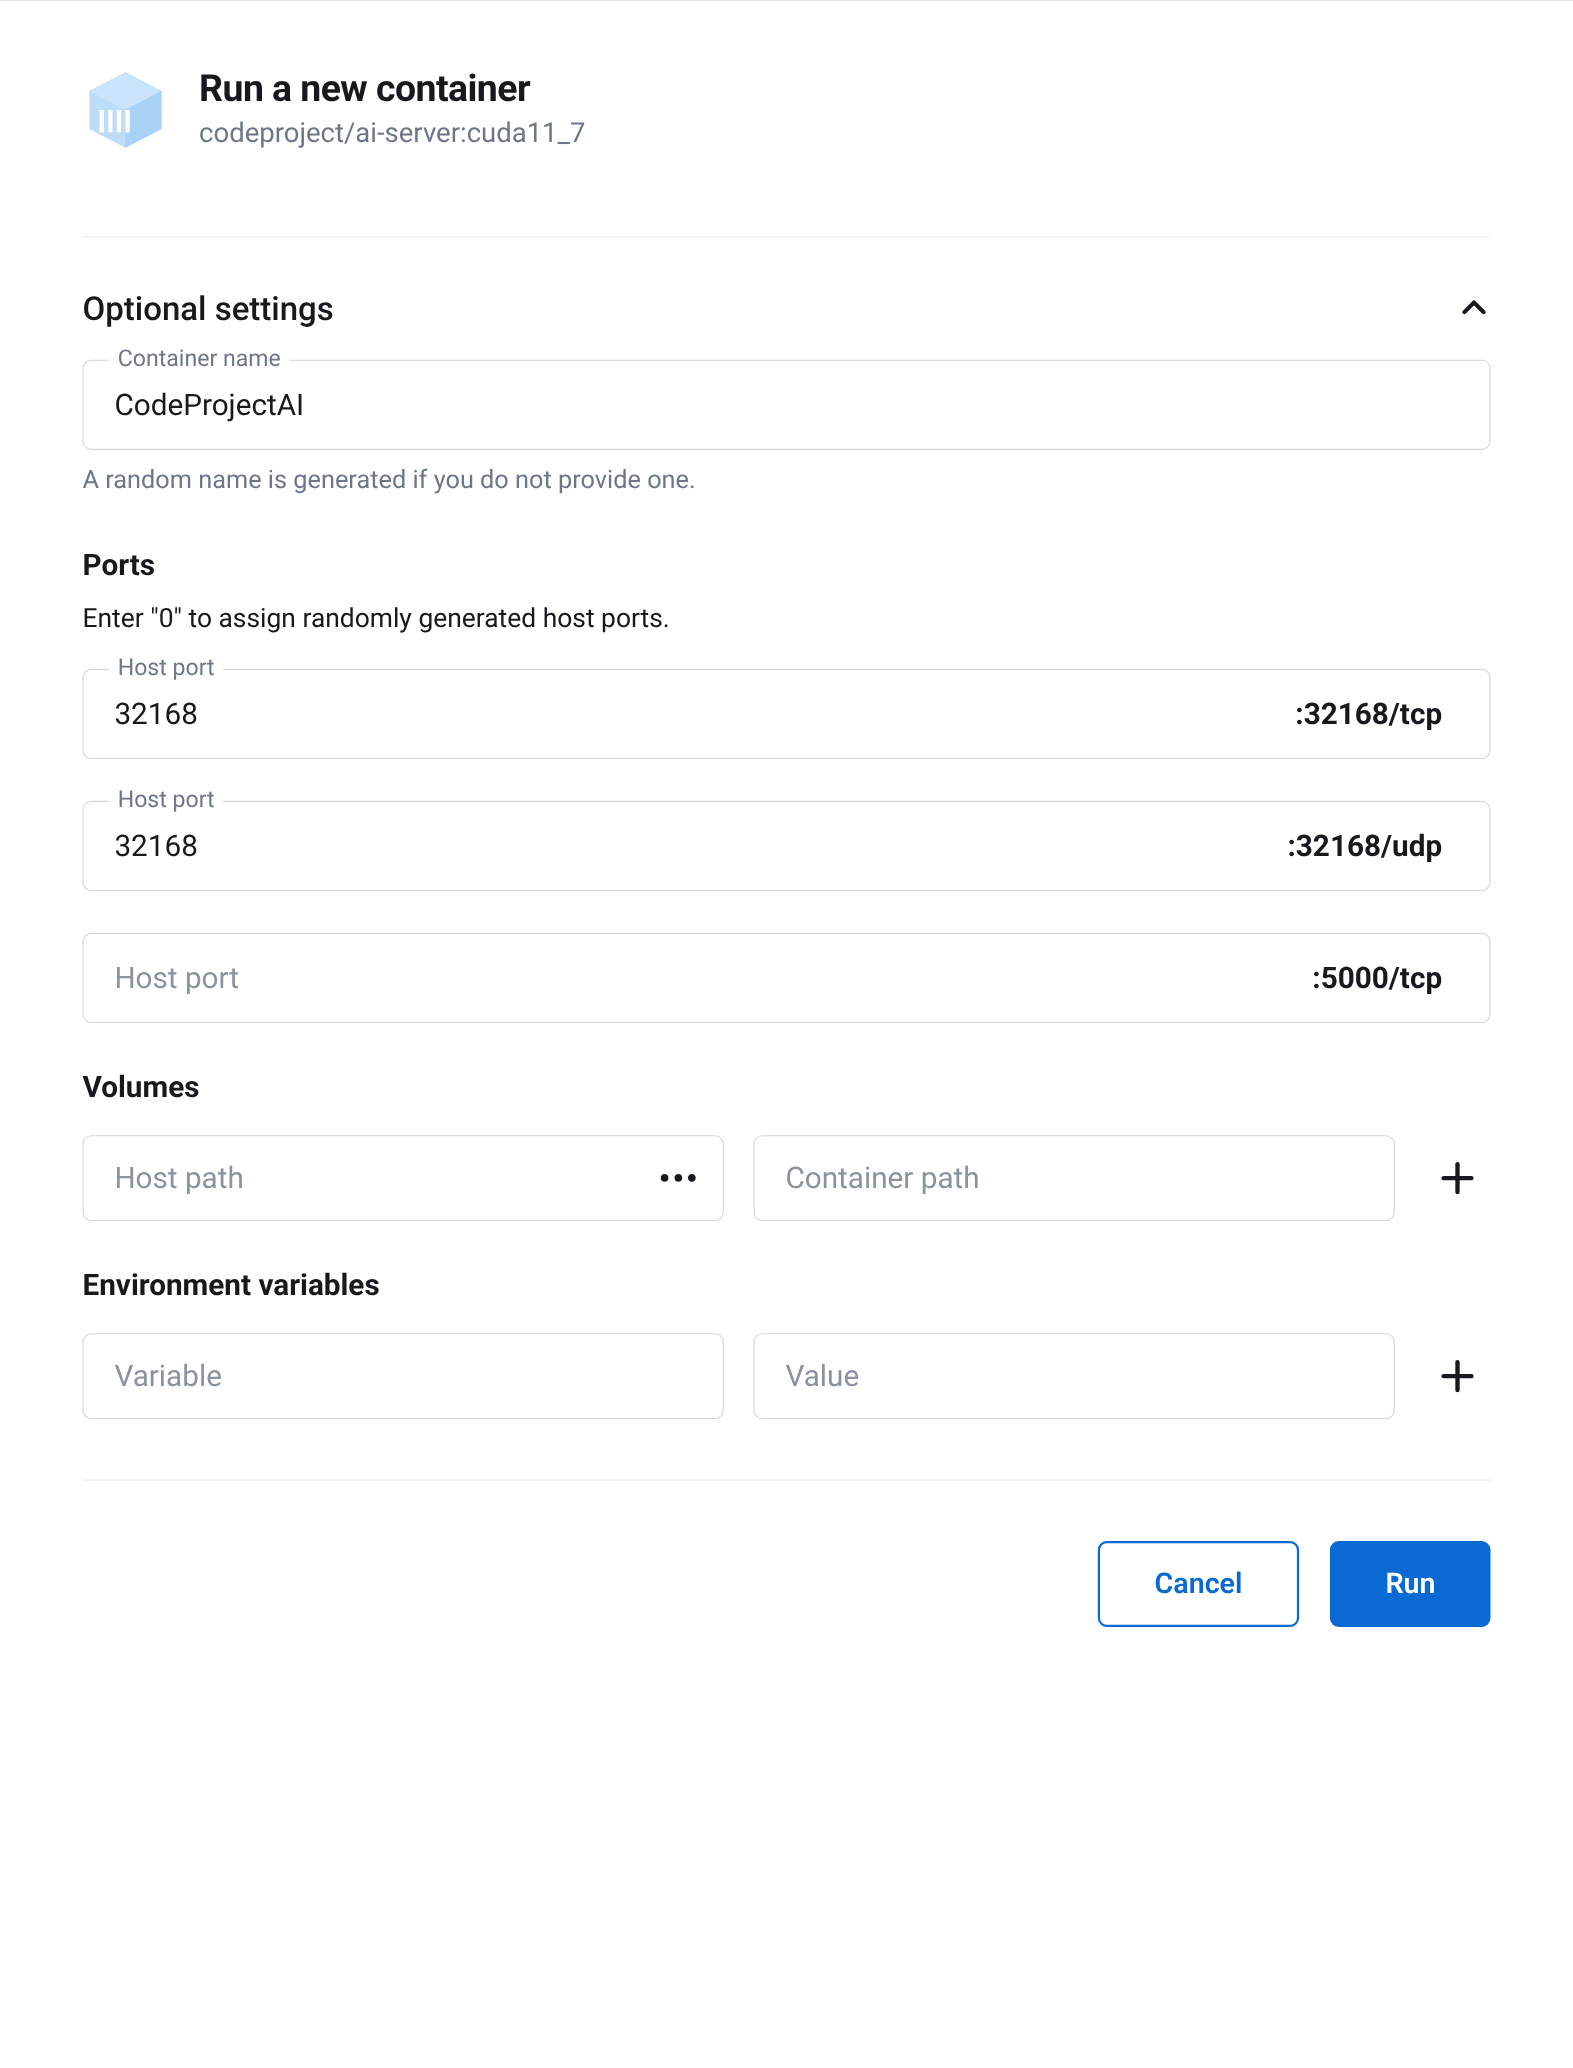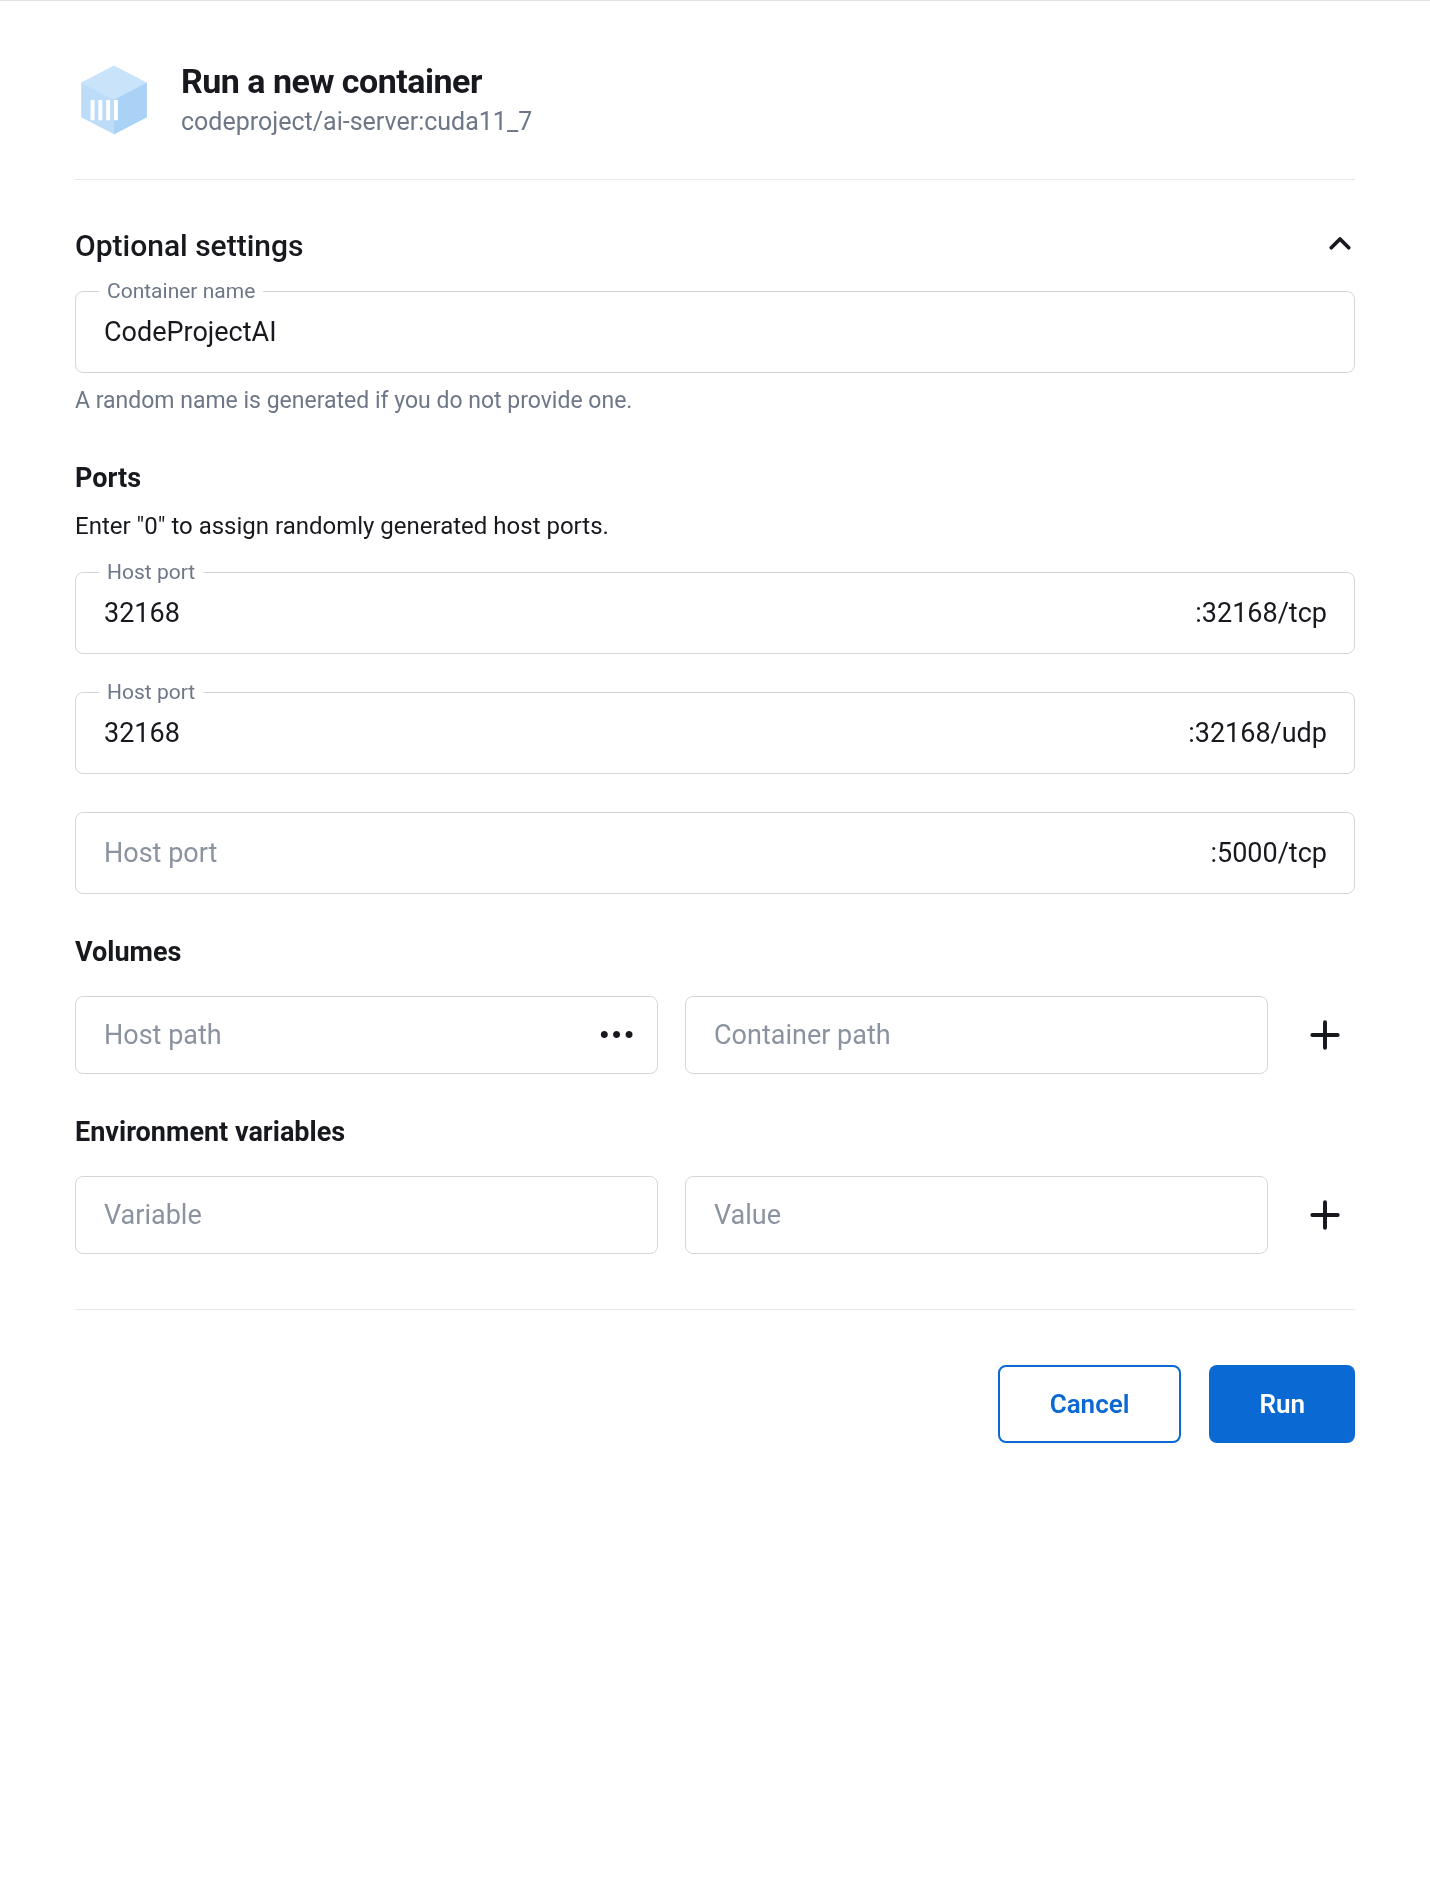--- a/index.html
+++ b/index.html
@@ -11,21 +11,21 @@
       padding: 0;
     }
     .container {
       border-top: 1px solid #e1e2e6;
       padding: 60px 75px 75px 75px;
     }
     .header {
       display: flex;
       align-items: flex-start;
       gap: 28px;
-      padding-bottom: 36px;
+      padding-bottom: 72px;
       border-bottom: 1px solid #e8e9ec;
       margin-bottom: 48px;
     }
     .cube-icon {
       width: 78px;
       height: 78px;
       flex-shrink: 0;
     }
     .header-text h1 {
       font-size: 34px;
@@ -110,25 +110,26 @@
       padding: 24px 220px 24px 28px;
       font-size: 27px;
       color: #17191e;
       font-family: inherit;
       outline: none;
       background: #fff;
     }
     .port-input::placeholder { color: #8b93a1; }
     .port-suffix {
       position: absolute;
-      right: 28px;
+      right: 44px;
       top: 50%;
       transform: translateY(-50%);
       font-size: 27px;
       color: #17191e;
+      font-weight: bold;
     }
     .volumes-section, .env-section {
       margin-top: 42px;
     }
     .two-col-row {
       display: flex;
       align-items: center;
       gap: 27px;
       margin-top: 28px;
     }

